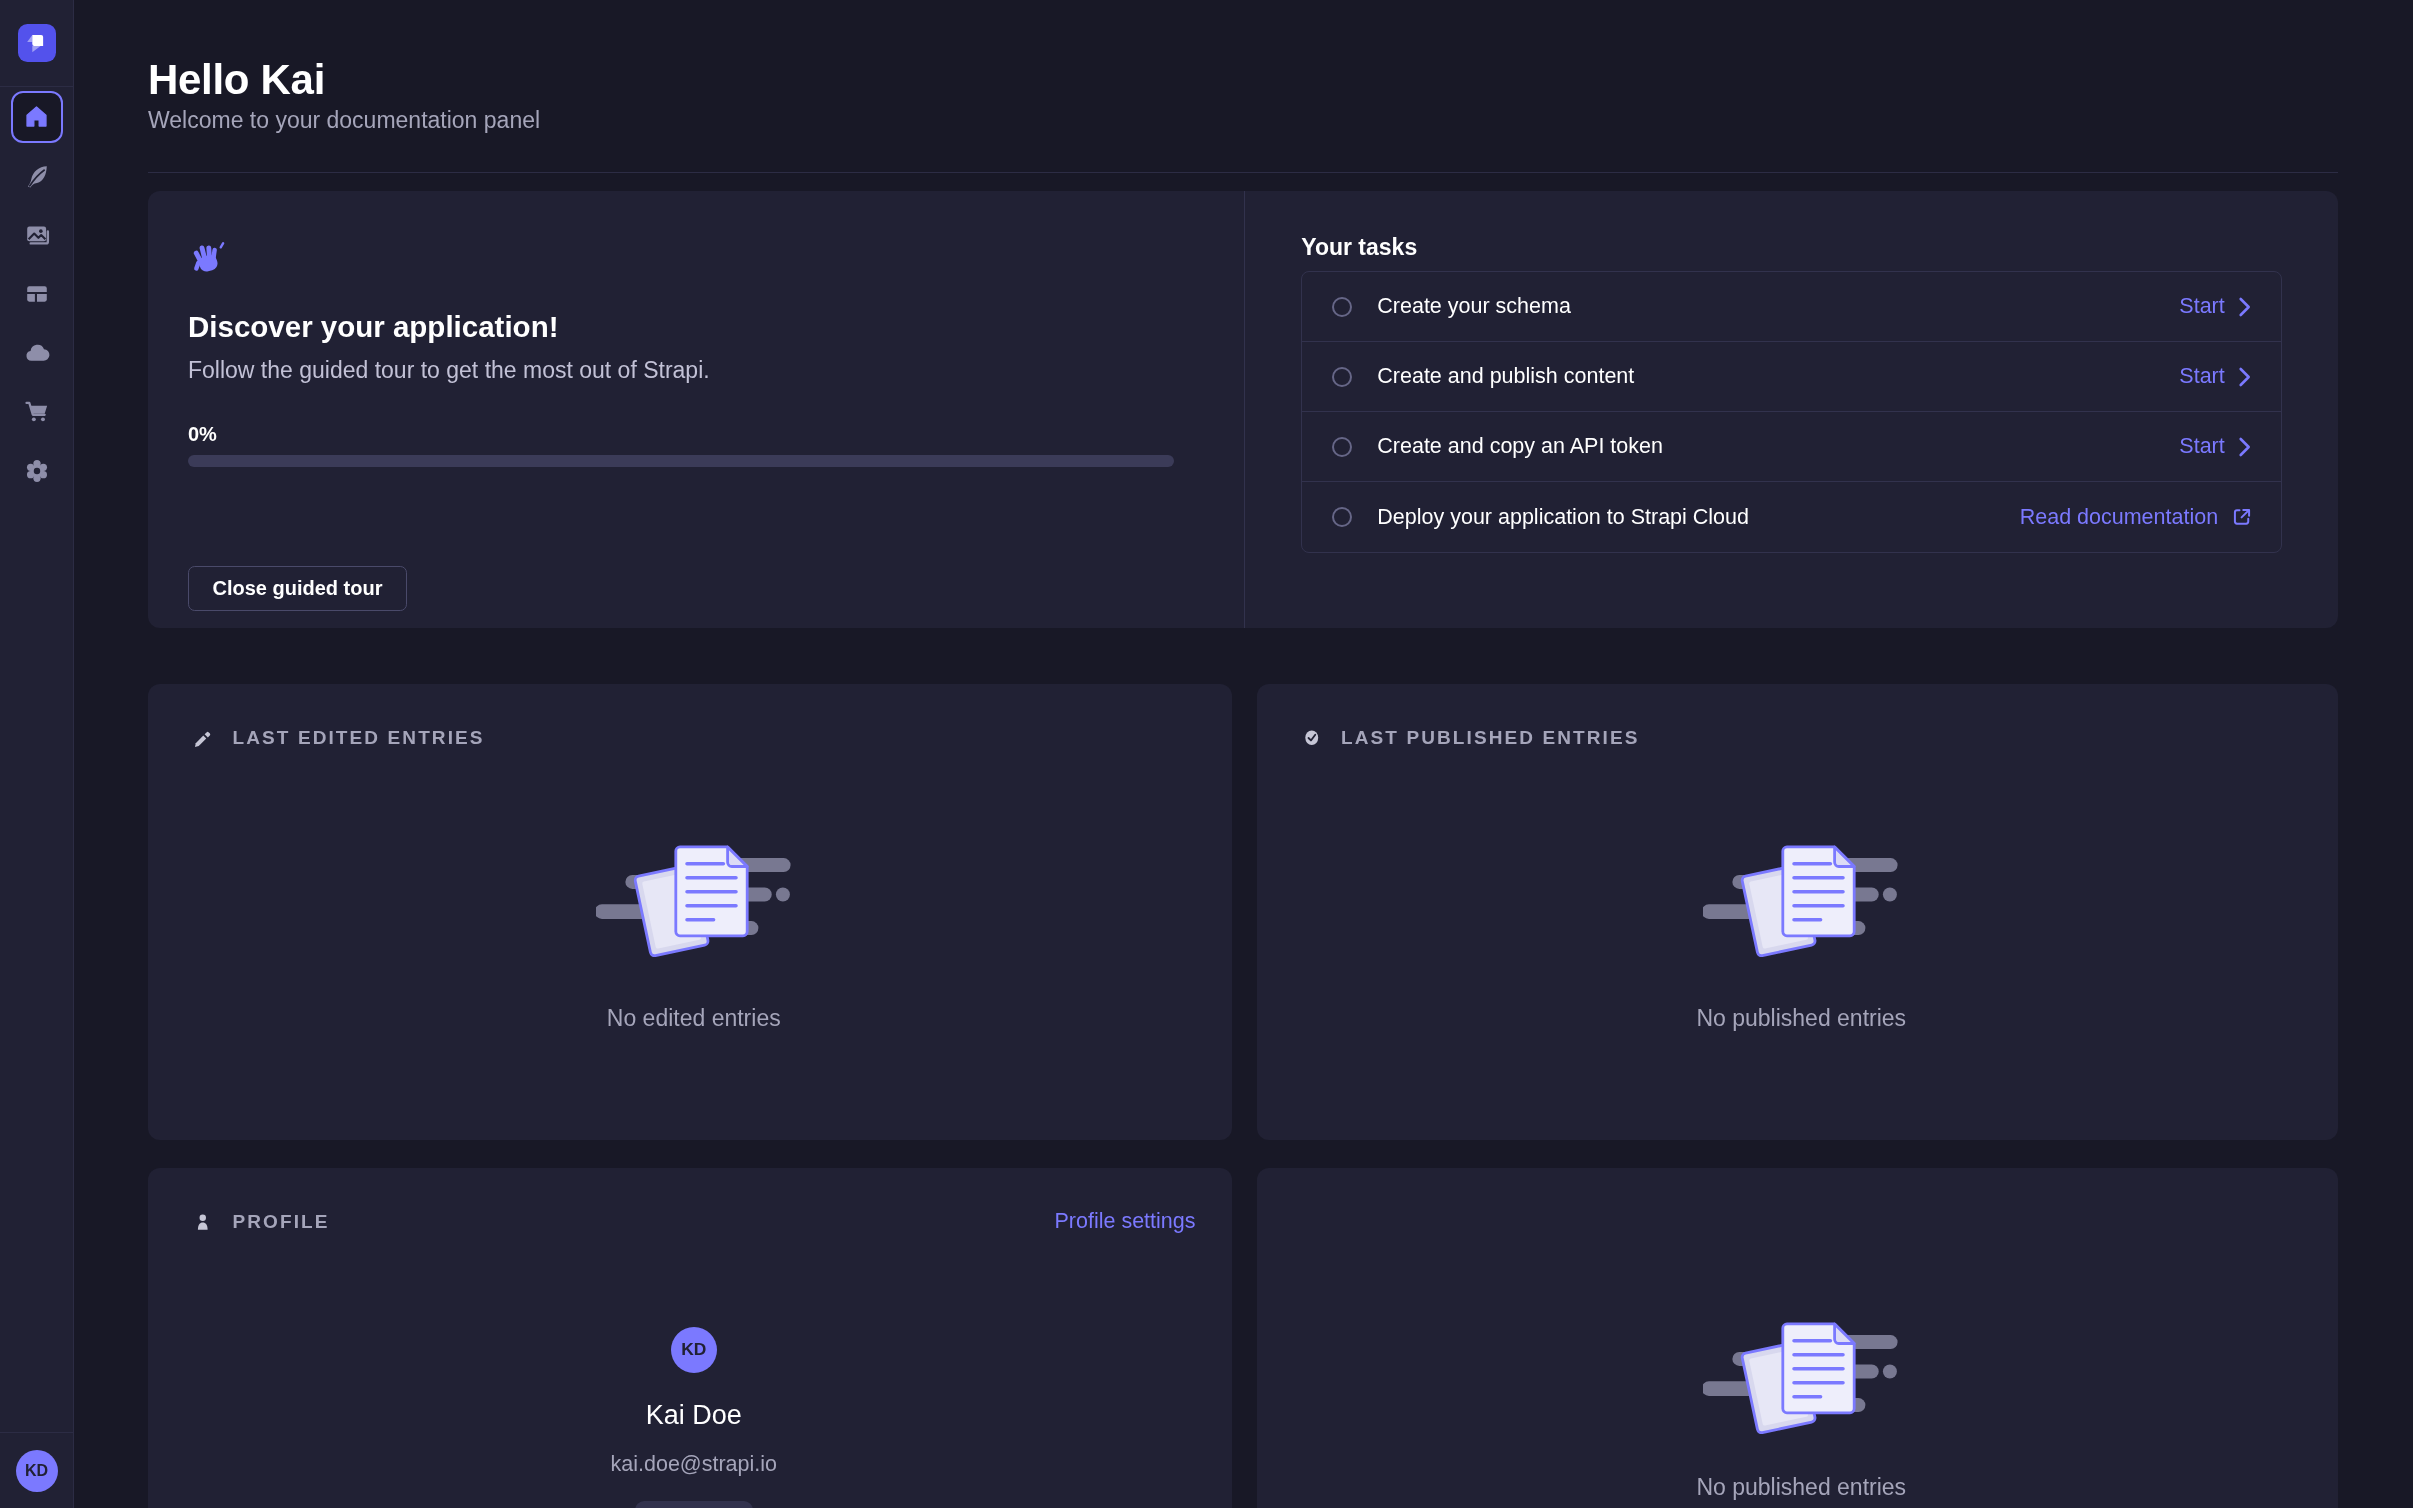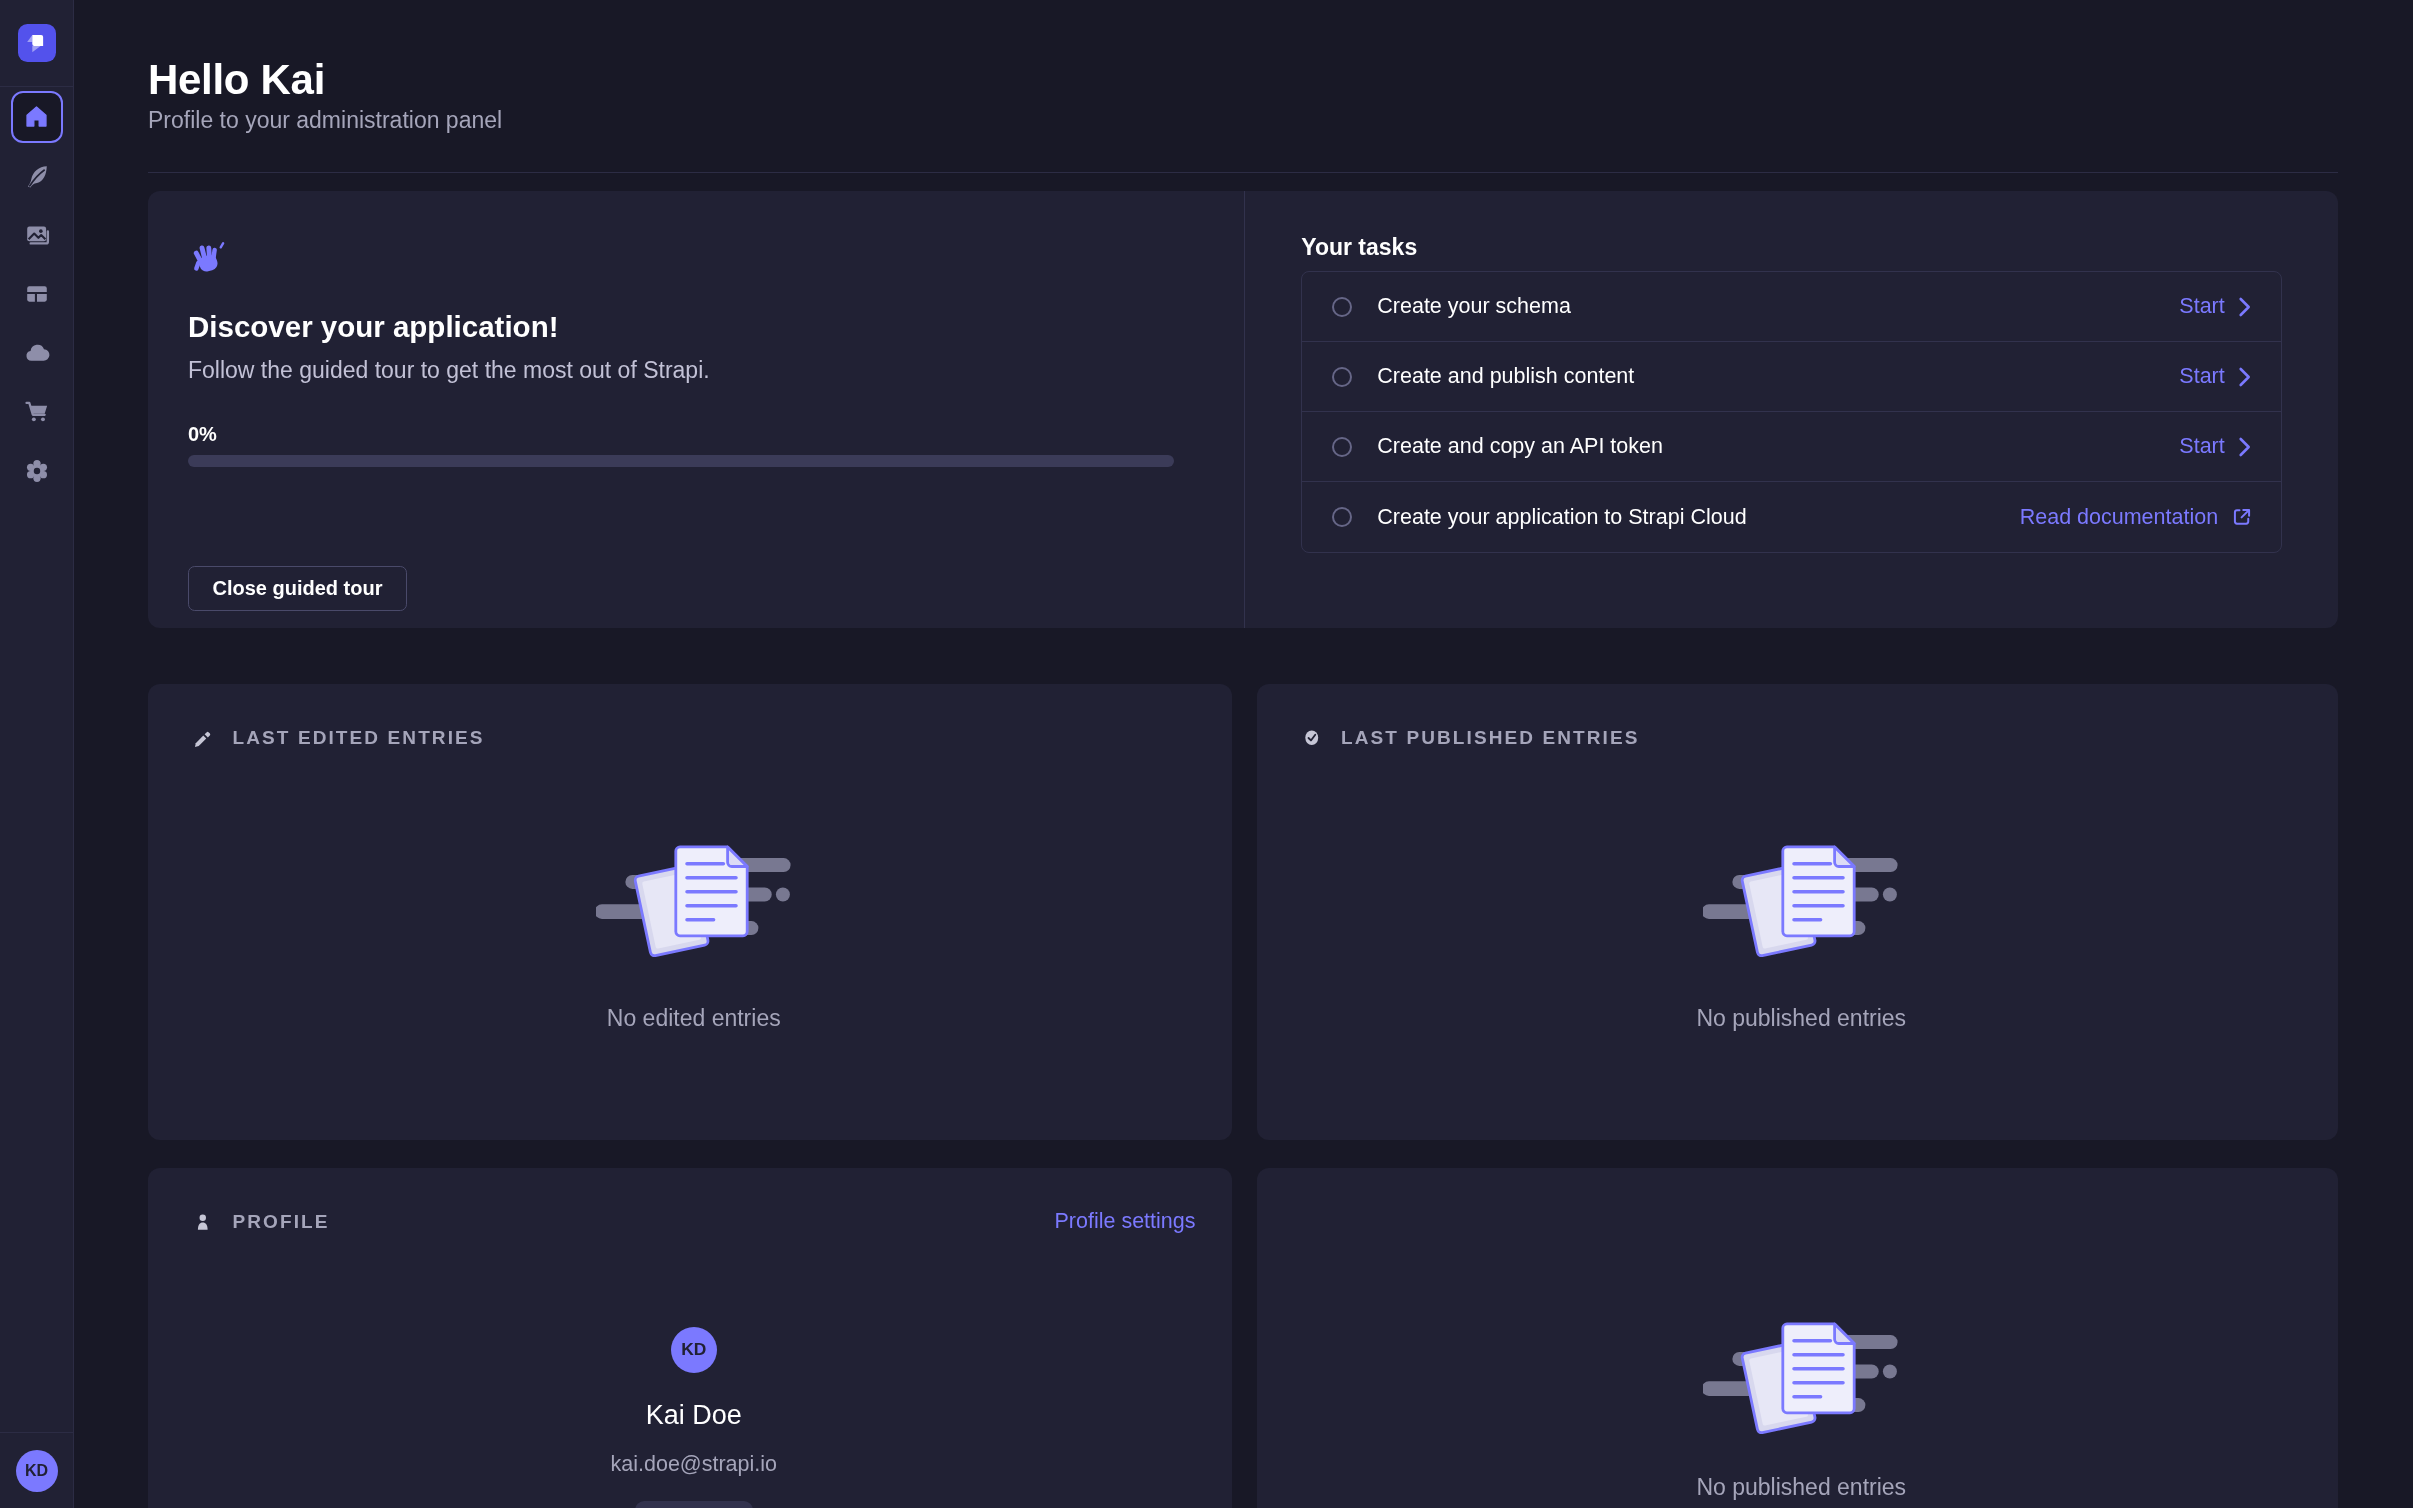--- a/index.html
+++ b/index.html
@@ -152,21 +152,21 @@
     </div>
   </nav>
   <div class="user-block">
     <div class="avatar-sm">KD</div>
   </div>
 </aside>
 
 <main class="main">
 
   <h1>Hello Kai</h1>
-  <div class="subtitle">Profile to your administration panel</div>
+  <div class="subtitle">Welcome to your documentation panel</div>
   <hr class="header-rule">
 
   <section class="tour-card">
     <div class="tour-left">
       <svg class="hand" viewBox="0 0 56 56">
         <g fill="#7b79ff" transform="rotate(-14 28 30)">
           <rect x="13" y="13" width="7" height="22" rx="3.5" transform="rotate(-14 16.5 24)"></rect>
           <rect x="21" y="8" width="7" height="26" rx="3.5"></rect>
           <rect x="29" y="10" width="7" height="24" rx="3.5" transform="rotate(10 32.5 22)"></rect>
           <rect x="36" y="15" width="6.4" height="19" rx="3.2" transform="rotate(22 39 24)"></rect>
@@ -216,21 +216,21 @@
           <span class="task-action">
             <span>Start</span>
             <svg width="13.4" height="20" viewBox="0 0 12 20">
               <polyline points="2,2 10,10 2,18" fill="none" stroke="#7b79ff" stroke-width="2.6" stroke-linecap="round" stroke-linejoin="round"></polyline>
             </svg>
           </span>
         </div>
 
         <div class="task-row">
           <span class="task-circle"></span>
-          <span class="task-label">Create your application to Strapi Cloud</span>
+          <span class="task-label">Deploy your application to Strapi Cloud</span>
           <span class="task-action">
             <span>Read documentation</span>
             <svg width="20" height="20" viewBox="0 0 24 24">
               <path d="M9 4 H6 a2.5 2.5 0 0 0 -2.5 2.5 v11 A2.5 2.5 0 0 0 6 20 h11 a2.5 2.5 0 0 0 2.5 -2.5 V14" fill="none" stroke="#7b79ff" stroke-width="2.4" stroke-linecap="round"></path>
               <path d="M13.5 3.5 H20.5 V10.5" fill="none" stroke="#7b79ff" stroke-width="2.4" stroke-linecap="round" stroke-linejoin="round"></path>
               <path d="M20 4 L11.5 12.5" stroke="#7b79ff" stroke-width="2.4" stroke-linecap="round"></path>
             </svg>
           </span>
         </div>
 

